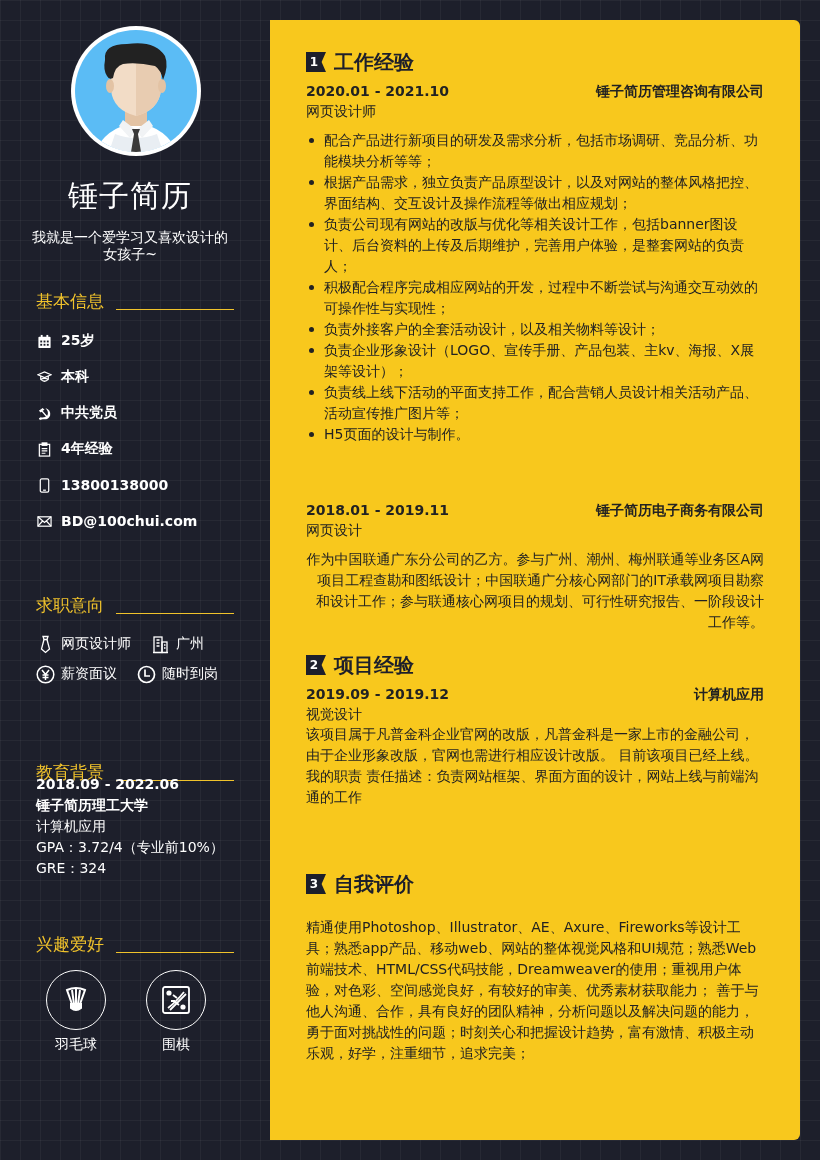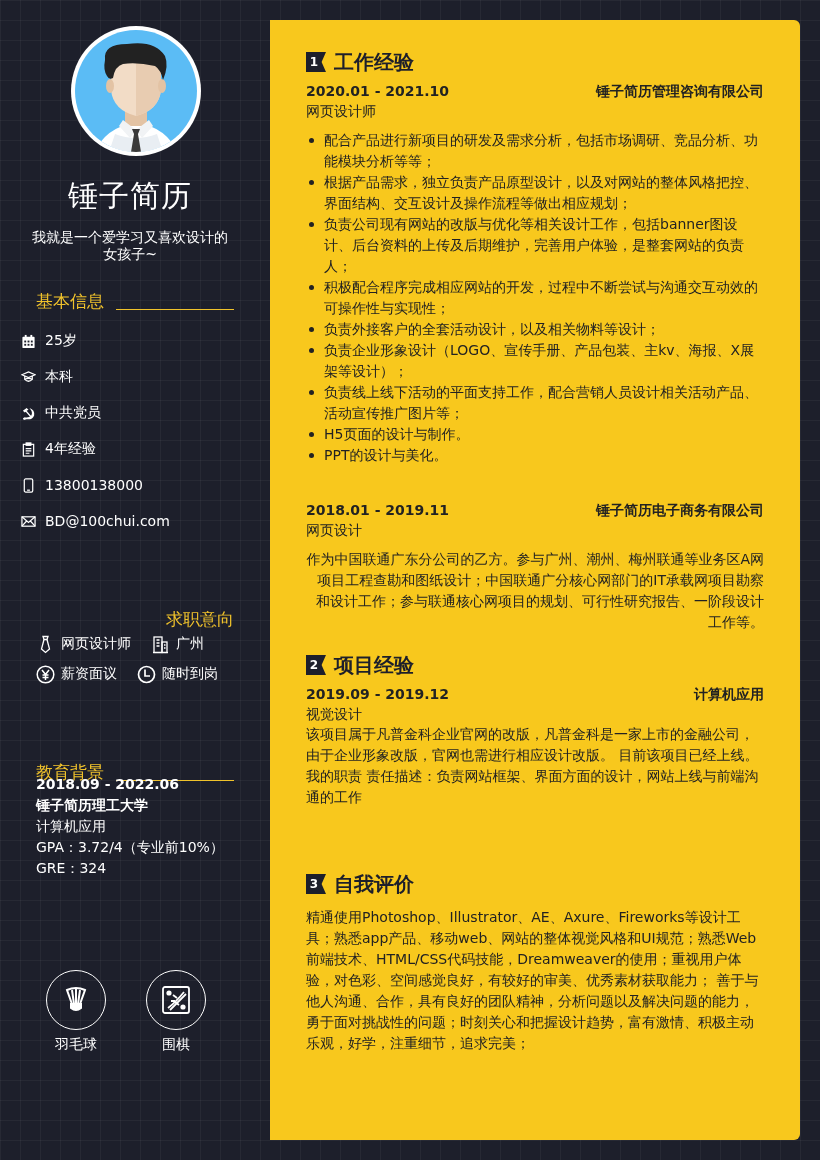--- a/index.html
+++ b/index.html
@@ -36,21 +36,21 @@
     font-size: 14px; line-height: 17px; color: #ffffff;
   }
 
   .sec-title {
     position: absolute; left: 36px; width: 198px; height: 24px;
     display: flex; align-items: flex-end;
   }
   .sec-title .label { font-size: 17px; color: #f0c22b; white-space: nowrap; line-height: 22px; }
   .sec-title .line { flex: 1; height: 1px; background: #f0c22b; margin-left: 12px; margin-bottom: 2px; }
 
-  .info-list { position: absolute; left: 20px; top: 323px; width: 210px; }
+  .info-list { position: absolute; left: 36px; top: 323px; width: 210px; font-weight: bold; }
   .info-item { display: flex; align-items: center; height: 36px; font-size: 14px; color: #fff; }
   .info-item .ic { width: 16px; height: 16px; margin-right: 9px; display: flex; align-items: center; justify-content: center; }
   .info-item svg { width: 15px; height: 15px; }
 
   .intent { position: absolute; left: 36px; top: 629px; width: 220px; }
   .intent-row { display: flex; height: 30px; align-items: center; font-size: 14px; }
   .intent-cell { display: flex; align-items: center; margin-right: 20px; }
   .intent-cell .ic { width: 19px; height: 19px; margin-right: 6px; display: flex; align-items: center; justify-content: center; }
   .intent-cell svg { width: 19px; height: 19px; }
 
@@ -187,21 +187,21 @@
       <span class="ic">
         <svg viewBox="0 0 16 16" fill="none" stroke="#fff" stroke-width="1.3">
             <rect x="1" y="3" width="14" height="10"></rect>
             <path d="M1 3 L8 9 L15 3 M1 13 L6 7.5 M15 13 L10 7.5"></path>
           </svg>
       </span>
       <span>BD@100chui.com</span>
     </div>
   </div>
 
-  <div class="sec-title" style="top:608px;flex-direction:column;">
+  <div class="sec-title" style="top:592px;">
     <span class="label">求职意向</span>
     <span class="line"></span>
   </div>
   <div class="intent">
     <div class="intent-row">
       <div class="intent-cell">
         <span class="ic">
           <svg viewBox="0 0 19 19" fill="none" stroke="#fff" stroke-width="1.3">
               <path d="M7 1.5 H12 L11 4.5 H8 Z"></path>
               <path d="M8 4.5 L5.5 14 L9.5 17.5 L13.5 14 L11 4.5"></path>
@@ -248,20 +248,24 @@
     <span class="line"></span>
   </div>
   <div class="edu">
     <div class="bold">2018.09 - 2022.06</div>
     <div class="bold">锤子简历理工大学</div>
     <div>计算机应用</div>
     <div>GPA：3.72/4（专业前10%）</div>
     <div>GRE：324</div>
   </div>
 
+  <div class="sec-title" style="top:931px;">
+    <span class="label">兴趣爱好</span>
+    <span class="line"></span>
+  </div>
   <div class="hobbies">
     <div class="hobby">
       <div class="circle">
         <svg viewBox="0 0 32 32" fill="none" stroke="#fff" stroke-width="2">
             <path d="M7 6 Q16 2 25 6 L20 20 H12 Z"></path>
             <path d="M12 6 L14 20 M20 6 L18 20 M16 4 V20"></path>
             <path d="M11 20 H21 V24 Q16 28 11 24 Z" fill="#fff"></path>
           </svg>
       </div>
       <div class="hlabel">羽毛球</div>
@@ -298,21 +302,20 @@
       <div class="job-role">网页设计师</div>
       <ul class="bullets">
         <li>配合产品进行新项目的研发及需求分析，包括市场调研、竞品分析、功能模块分析等等；</li>
         <li>根据产品需求，独立负责产品原型设计，以及对网站的整体风格把控、界面结构、交互设计及操作流程等做出相应规划；</li>
         <li>负责公司现有网站的改版与优化等相关设计工作，包括banner图设计、后台资料的上传及后期维护，完善用户体验，是整套网站的负责人；</li>
         <li>积极配合程序完成相应网站的开发，过程中不断尝试与沟通交互动效的可操作性与实现性；</li>
         <li>负责外接客户的全套活动设计，以及相关物料等设计；</li>
         <li>负责企业形象设计（LOGO、宣传手册、产品包装、主kv、海报、X展架等设计）；</li>
         <li>负责线上线下活动的平面支持工作，配合营销人员设计相关活动产品、活动宣传推广图片等；</li>
         <li>H5页面的设计与制作。</li>
-        <li>PPT的设计与美化。</li>
       </ul>
     </div>
   </section>
 
   <section class="section" style="top:446px;margin-top:34px;">
     <div class="job-head">
       <span>2018.01 - 2019.11</span>
       <span>锤子简历电子商务有限公司</span>
     </div>
     <div class="job-role">网页设计</div>
@@ -336,15 +339,15 @@
     </div>
   </section>
 
   <section class="section" style="top:851px;">
     <div class="sec-head">
       <div class="badge">
           <span>3</span>
         </div>
       <span class="htxt">自我评价</span>
     </div>
-    <p class="para" style="margin-top:10px;">精通使用Photoshop、Illustrator、AE、Axure、Fireworks等设计工具；熟悉app产品、移动web、网站的整体视觉风格和UI规范；熟悉Web前端技术、HTML/CSS代码技能，Dreamweaver的使用；重视用户体验，对色彩、空间感觉良好，有较好的审美、优秀素材获取能力； 善于与他人沟通、合作，具有良好的团队精神，分析问题以及解决问题的能力，勇于面对挑战性的问题；时刻关心和把握设计趋势，富有激情、积极主动乐观，好学，注重细节，追求完美；</p>
+    <p class="para" style="margin-top:20px;">精通使用Photoshop、Illustrator、AE、Axure、Fireworks等设计工具；熟悉app产品、移动web、网站的整体视觉风格和UI规范；熟悉Web前端技术、HTML/CSS代码技能，Dreamweaver的使用；重视用户体验，对色彩、空间感觉良好，有较好的审美、优秀素材获取能力； 善于与他人沟通、合作，具有良好的团队精神，分析问题以及解决问题的能力，勇于面对挑战性的问题；时刻关心和把握设计趋势，富有激情、积极主动乐观，好学，注重细节，追求完美；</p>
   </section>
 </main>
 
 </body></html>

